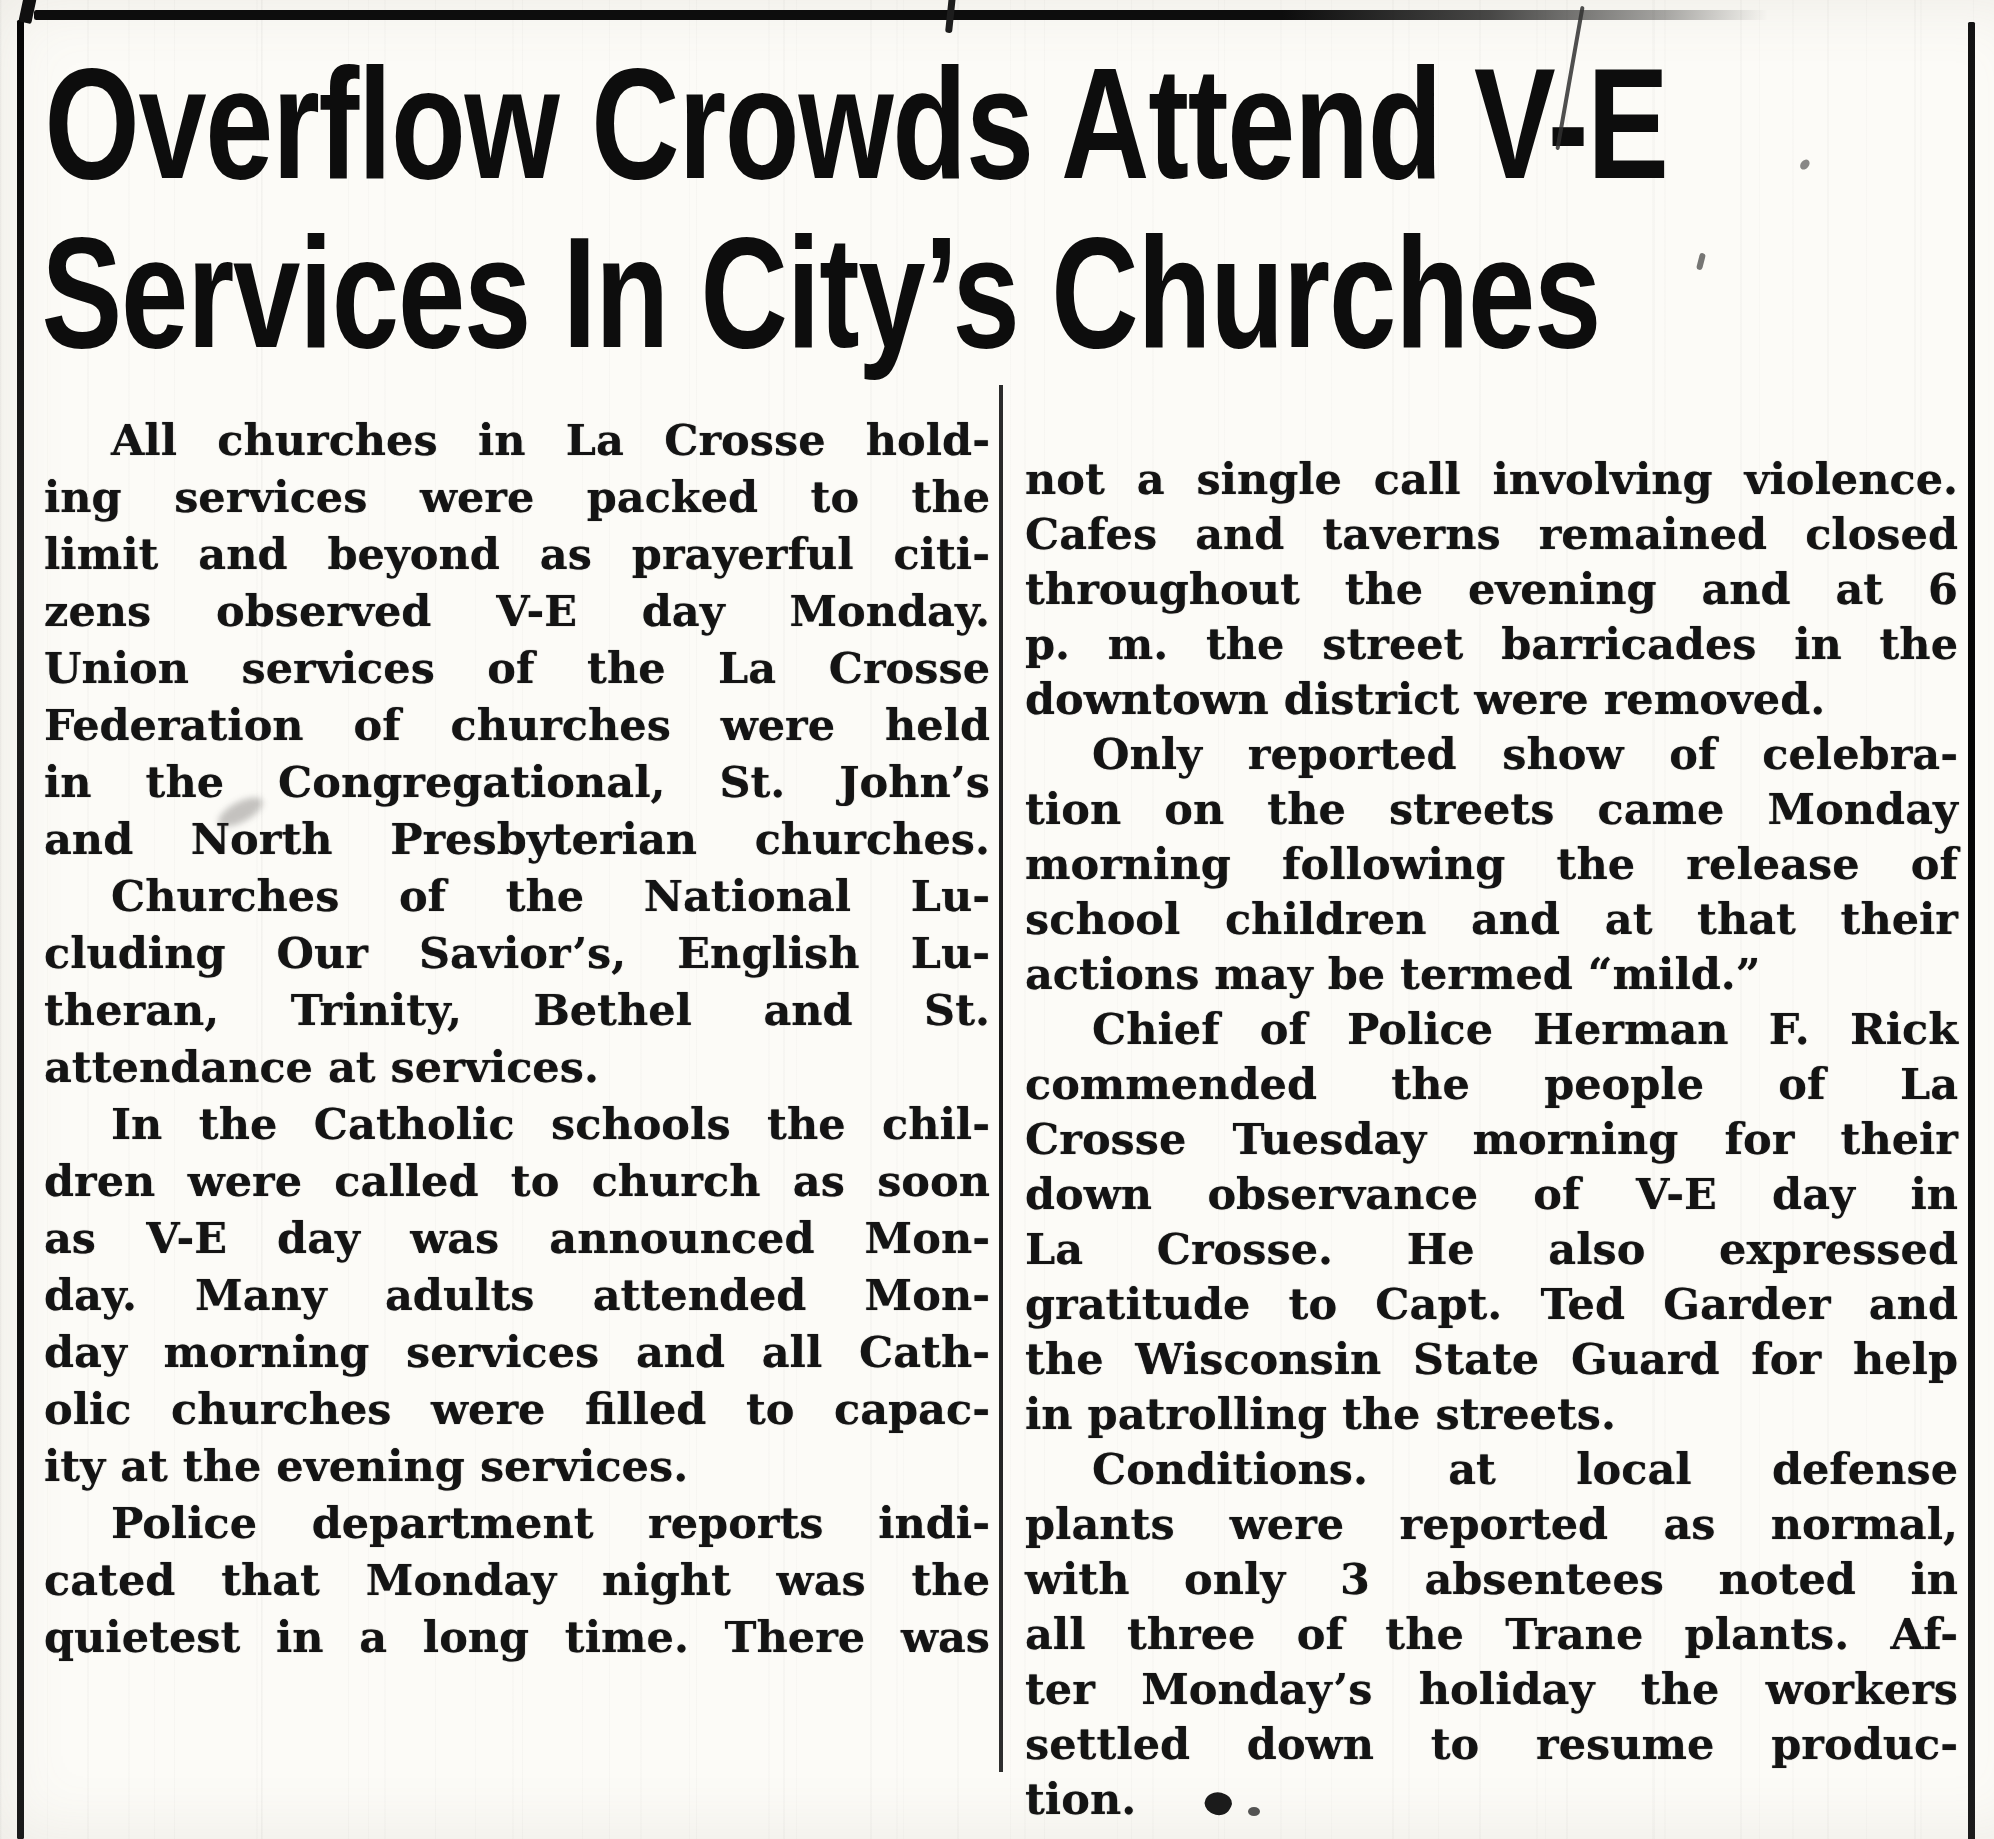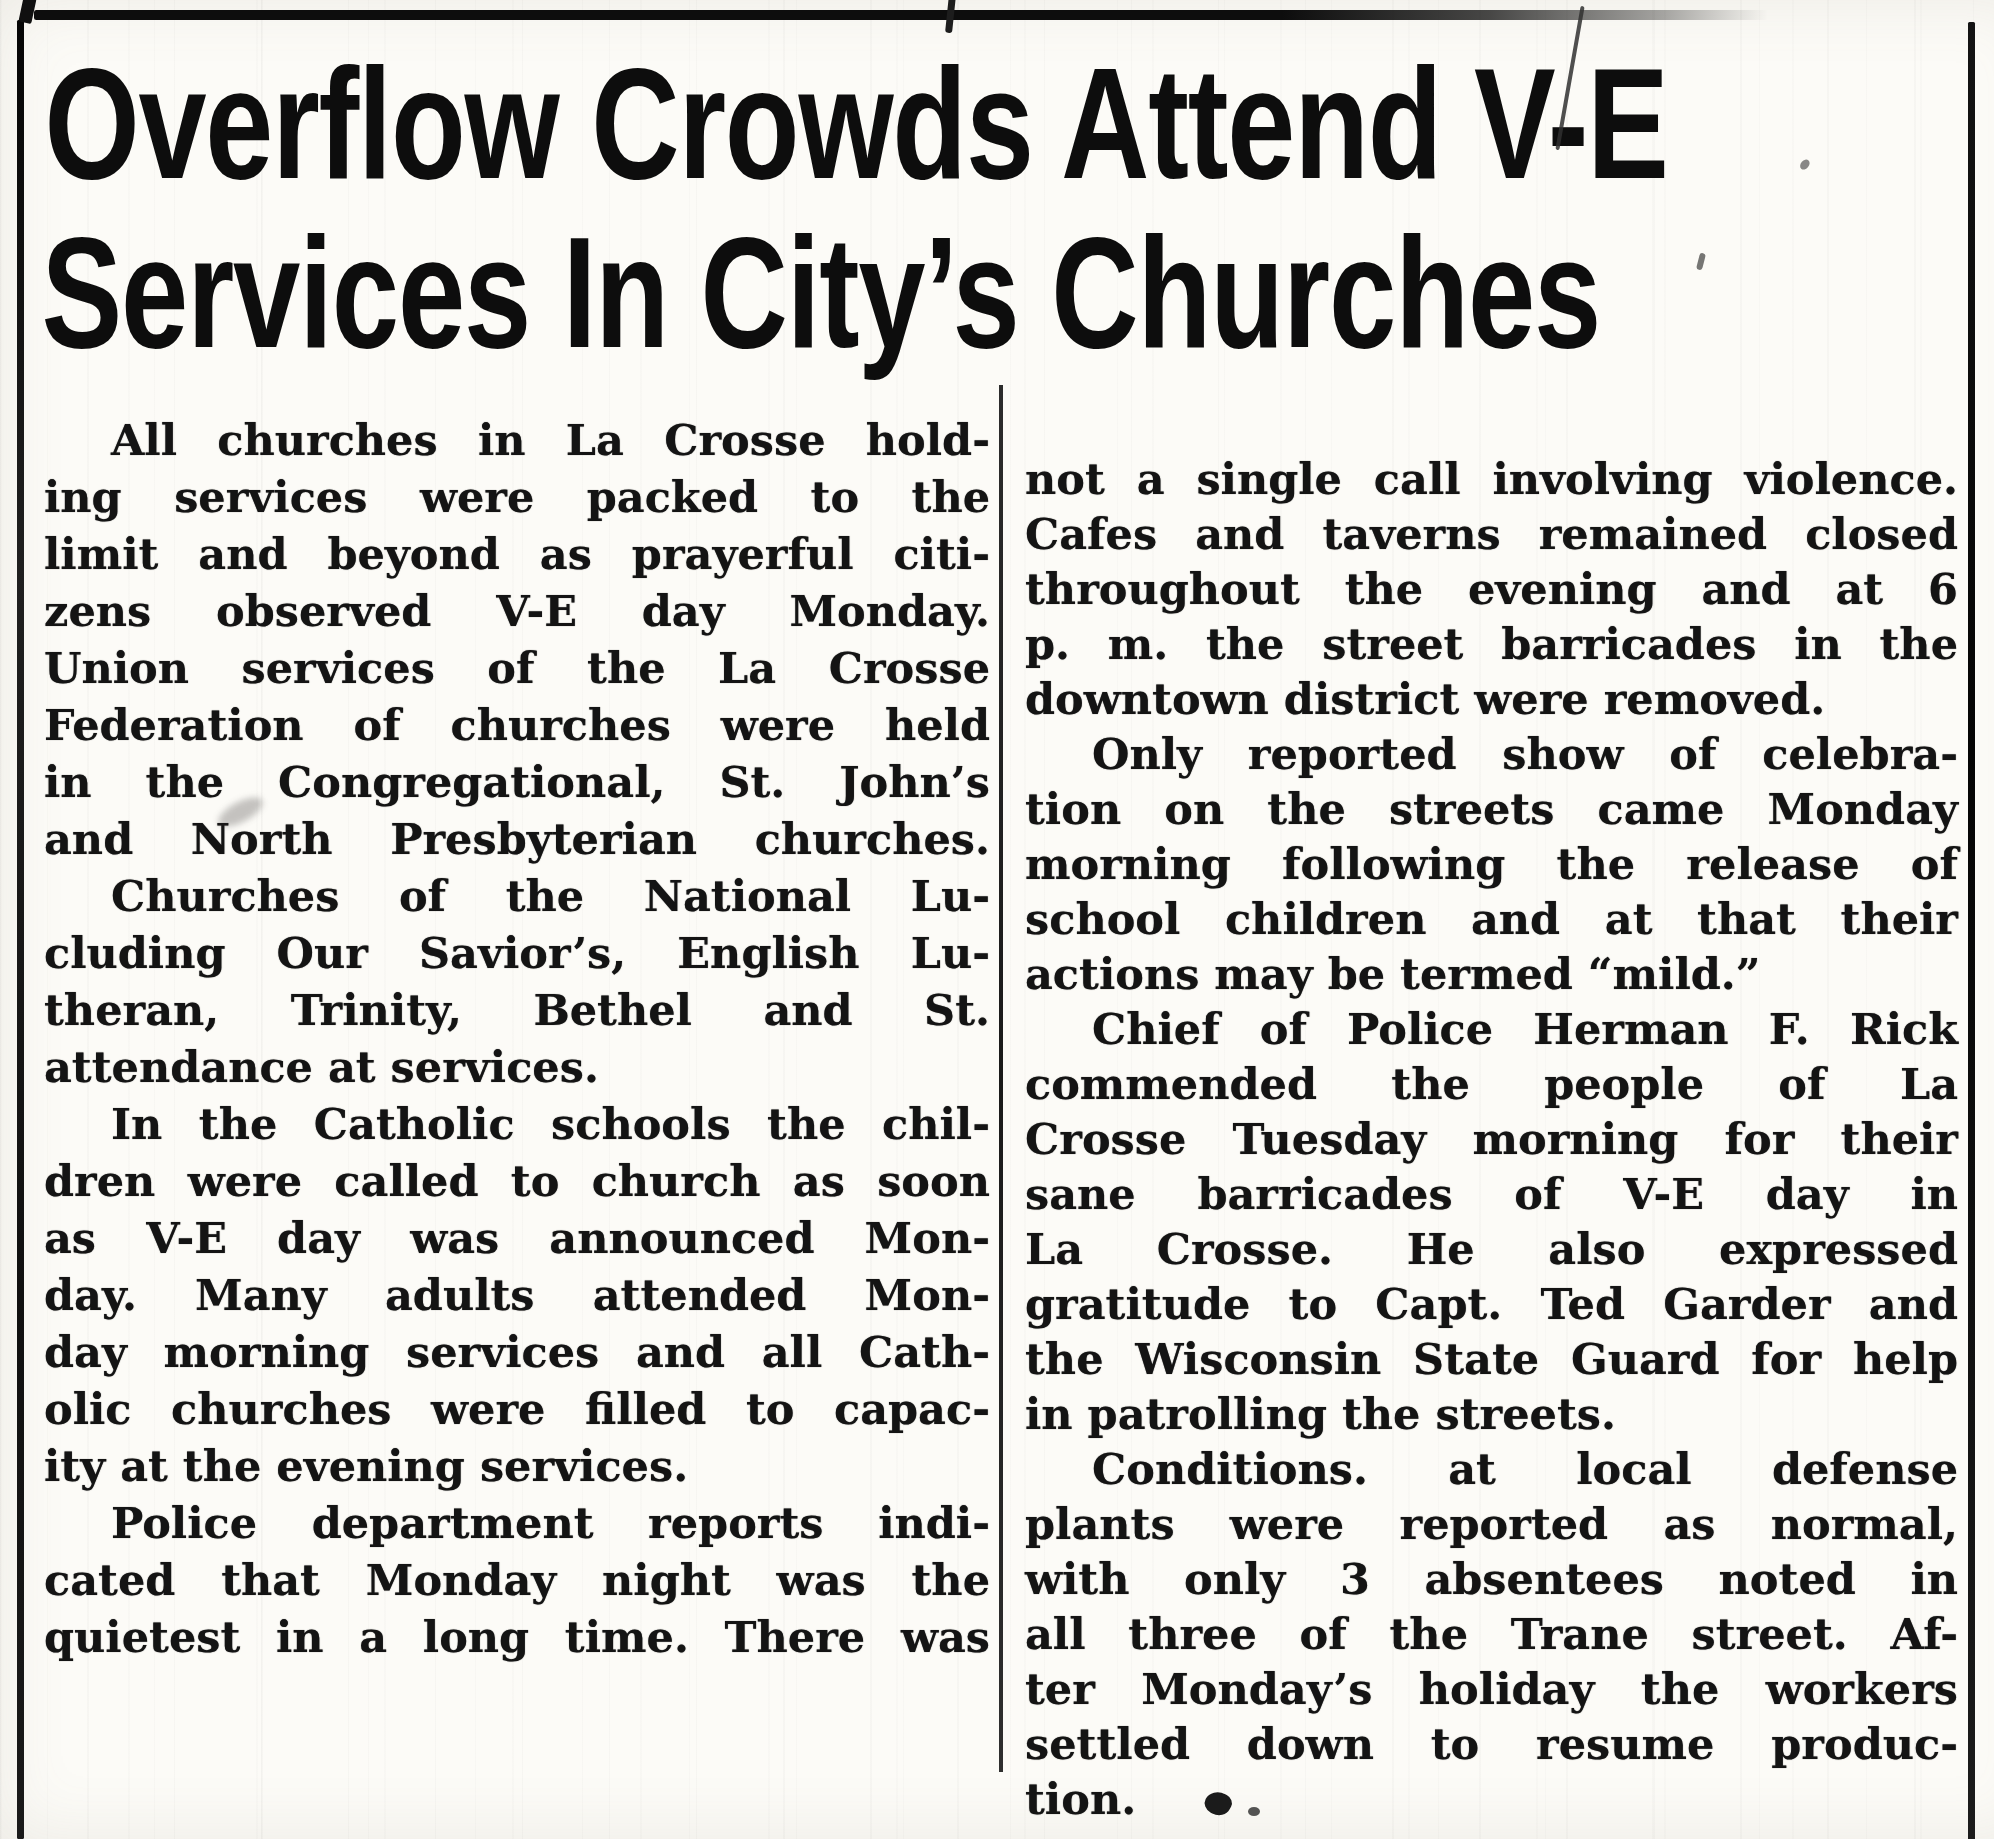--- a/index.html
+++ b/index.html
@@ -160,31 +160,31 @@
         <div class="line indent">Only reported show of celebra-</div>
         <div class="line">tion on the streets came Monday</div>
         <div class="line">morning following the release of</div>
         <div class="line">school children and at that their</div>
         <div class="line endline">actions may be termed “mild.”</div>
       </div>
       <div class="para">
         <div class="line indent">Chief of Police Herman F. Rick</div>
         <div class="line">commended the people of La</div>
         <div class="line">Crosse Tuesday morning for their</div>
-        <div class="line">sane barricades of V-E day in</div>
+        <div class="line">down observance of V-E day in</div>
         <div class="line">La Crosse.  He also expressed</div>
         <div class="line">gratitude to Capt. Ted Garder and</div>
         <div class="line">the Wisconsin State Guard for help</div>
         <div class="line endline">in patrolling the streets.</div>
       </div>
       <div class="para">
         <div class="line indent">Conditions. at local defense</div>
         <div class="line">plants were reported as normal,</div>
         <div class="line">with only 3 absentees noted in</div>
-        <div class="line">all three of the Trane street.  Af-</div>
+        <div class="line">all three of the Trane plants.  Af-</div>
         <div class="line">ter Monday’s holiday the workers</div>
         <div class="line">settled down to resume produc-</div>
         <div class="line endline">tion.</div>
       </div>
     </div>
 
   <div class="artifact a-corner"></div>
   <div class="artifact a-dash"></div>
   <div class="artifact a-scratch"></div>
   <div class="artifact a-blob1"></div>

